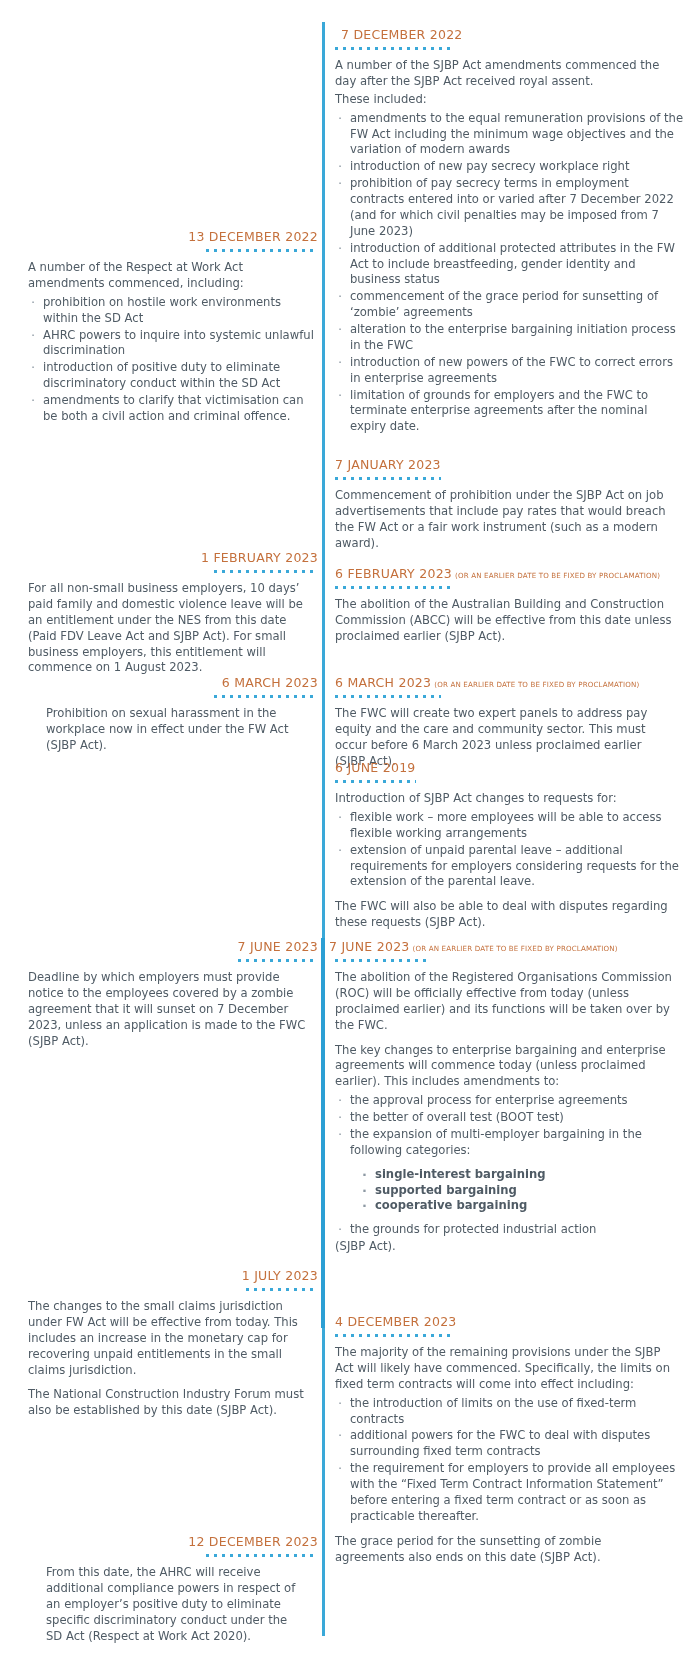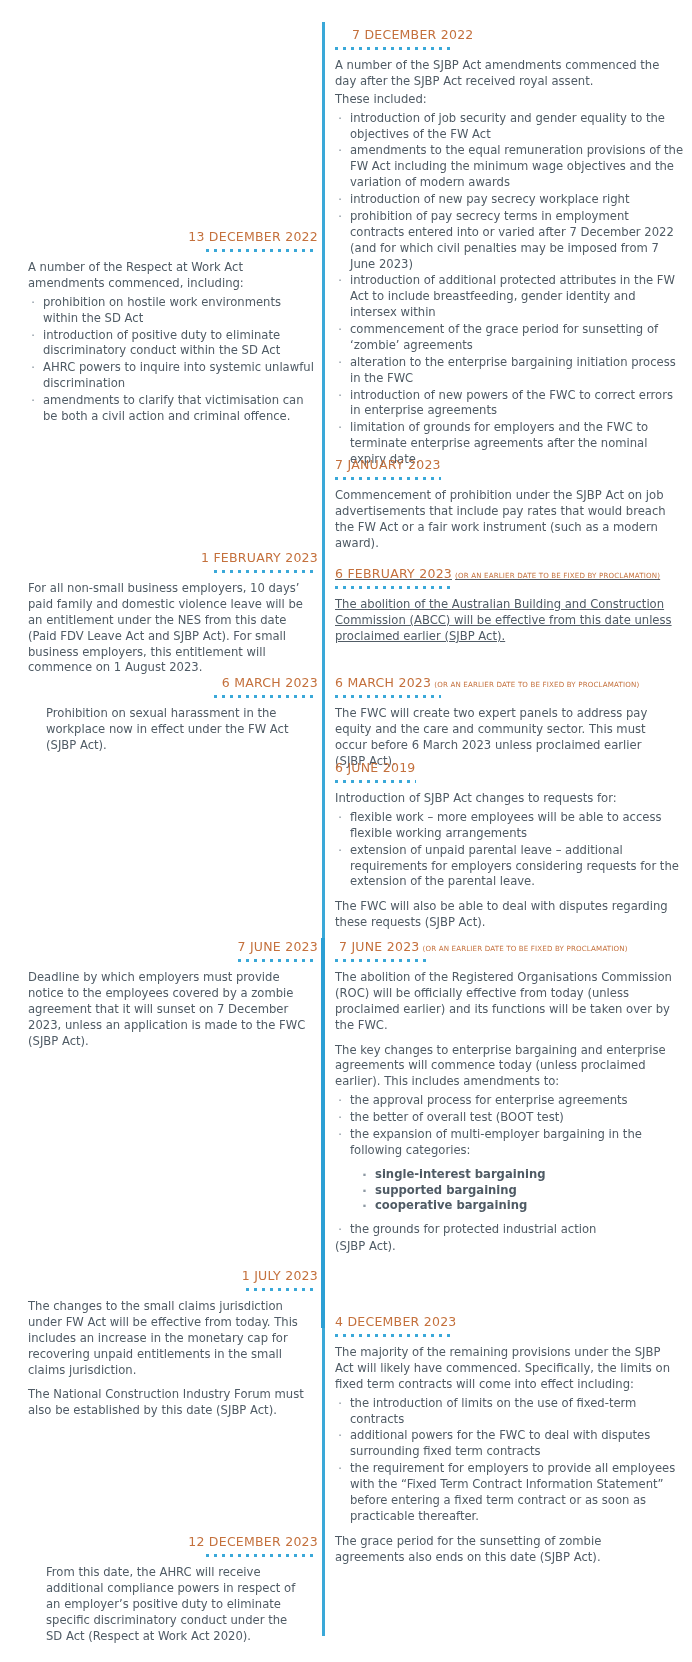--- a/index.html
+++ b/index.html
@@ -168,22 +168,22 @@
 
   <div class="entry left" style="top:228px;">
     <div class="date-line">
       <span class="date">13 DECEMBER 2022</span>
     </div>
     <div class="dotrule" style="width:112px;margin-left:178px;"></div>
     <div class="body">
       <p>A number of the Respect at Work Act amendments commenced, including:</p>
       <ul class="bul">
         <li>prohibition on hostile work environments within the SD Act</li>
+        <li>AHRC powers to inquire into systemic unlawful discrimination</li>
         <li>introduction of positive duty to eliminate discriminatory conduct within the SD Act</li>
-        <li>AHRC powers to inquire into systemic unlawful discrimination</li>
         <li>amendments to clarify that victimisation can be both a civil action and criminal offence.</li>
       </ul>
     </div>
   </div>
 
   <div class="entry left" style="top:549px;">
     <div class="date-line">
       <span class="date">1 FEBRUARY 2023</span>
     </div>
     <div class="dotrule" style="width:104px;margin-left:186px;"></div>
@@ -231,52 +231,51 @@
     <div class="body" style="padding-left:18px;">
       <p>From this date, the AHRC will receive additional compliance powers in respect of an employer’s positive duty to eliminate specific discriminatory conduct under the SD Act (Respect at Work Act 2020).</p>
     </div>
   </div>
 
 </div>
 
 <div id="right-col">
 
   <div class="entry right" style="top:26px;">
-    <div class="date-line" style="padding-left:27px;">
+    <div class="date-line" style="padding-left:16px;">
       <span class="date">7 DECEMBER 2022</span>
     </div>
     <div class="dotrule" style="width:118px;margin-left:10px;"></div>
     <div class="body">
       <p>A number of the SJBP Act amendments commenced the day after the SJBP Act received royal assent.</p>
       <p>These included:</p>
       <ul class="bul">
-        <li>introduction of job security and gender equality to the objectives of the FW Act</li>
         <li>amendments to the equal remuneration provisions of the FW Act including the minimum wage objectives and the variation of modern awards</li>
         <li>introduction of new pay secrecy workplace right</li>
         <li>prohibition of pay secrecy terms in employment contracts entered into or varied after 7 December 2022 (and for which civil penalties may be imposed from 7 June 2023)</li>
-        <li>introduction of additional protected attributes in the FW Act to include breastfeeding, gender identity and intersex within</li>
+        <li>introduction of additional protected attributes in the FW Act to include breastfeeding, gender identity and business status</li>
         <li>commencement of the grace period for sunsetting of  ‘zombie’ agreements</li>
         <li>alteration to the enterprise bargaining initiation process in the FWC</li>
         <li>introduction of new powers of the FWC to correct errors in enterprise agreements</li>
         <li>limitation of grounds for employers and the FWC to terminate enterprise agreements after the nominal expiry date.</li>
       </ul>
     </div>
   </div>
 
   <div class="entry right" style="top:456px;">
     <div class="date-line" style="padding-left:10px;">
       <span class="date">7 JANUARY 2023</span>
     </div>
     <div class="dotrule" style="width:106px;margin-left:10px;"></div>
     <div class="body">
       <p>Commencement of prohibition under the SJBP Act on job advertisements that include pay rates that would breach the FW Act or a fair work instrument (such as a modern award).</p>
     </div>
   </div>
 
-  <div class="entry right" style="top:565px;text-decoration:underline;">
+  <div class="entry right" style="top:565px;">
     <div class="date-line" style="padding-left:10px;">
       <span class="date">6 FEBRUARY 2023</span><span class="date-note">(OR AN EARLIER DATE TO BE FIXED BY PROCLAMATION)</span>
     </div>
     <div class="dotrule" style="width:116px;margin-left:10px;"></div>
     <div class="body">
       <p>The abolition of the Australian Building and Construction Commission (ABCC) will be effective from this date unless proclaimed earlier (SJBP Act).</p>
     </div>
   </div>
 
   <div class="entry right" style="top:674px;">
@@ -298,21 +297,21 @@
       <p>Introduction of SJBP Act changes to requests for:</p>
       <ul class="bul">
         <li>flexible work – more employees will be able to access flexible working arrangements</li>
         <li>extension of unpaid parental leave – additional requirements for employers considering requests for the extension of the parental leave.</li>
       </ul>
       <p class="gap">The FWC will also be able to deal with disputes regarding these requests (SJBP Act).</p>
     </div>
   </div>
 
   <div class="entry right" style="top:938px;">
-    <div class="date-line" style="padding-left:14px;">
+    <div class="date-line" style="padding-left:4px;">
       <span class="date">7 JUNE 2023</span><span class="date-note">(OR AN EARLIER DATE TO BE FIXED BY PROCLAMATION)</span>
     </div>
     <div class="dotrule" style="width:91px;margin-left:10px;"></div>
     <div class="body">
       <p>The abolition of the Registered Organisations Commission (ROC) will be officially effective from today (unless proclaimed earlier) and its functions will be taken over by the FWC.</p>
       <p class="gap">The key changes to enterprise bargaining and enterprise agreements will commence today (unless proclaimed earlier). This includes amendments to:</p>
       <ul class="bul">
         <li>the approval process for enterprise agreements</li>
         <li>the better of overall test (BOOT test)</li>
         <li>

